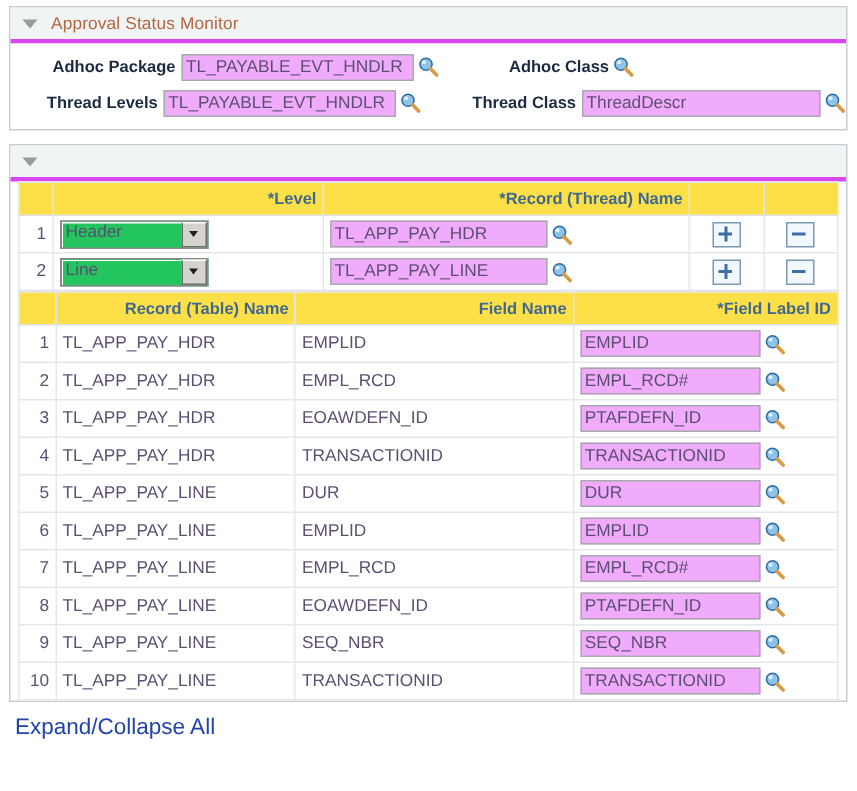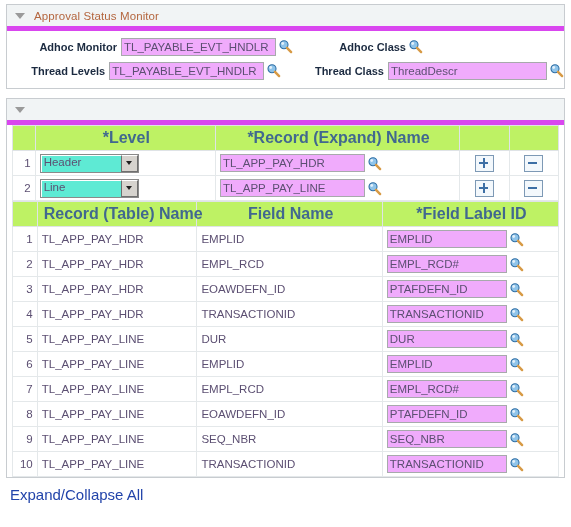--- a/index.html
+++ b/index.html
@@ -17,21 +17,21 @@
   }
 
   
   .section {
     margin: 4px 6px 0 6px;
     border: 1px solid #c8ccd0;
     background: #ffffff;
   }
   .section-header {
     background: #f1f4f5;
-    border-bottom: 5px solid #d946ef;
+    border-bottom: 3px solid #d946ef;
     height: 21px;
     display: flex;
     align-items: center;
     padding-left: 8px;
   }
   .tri {
     width: 0;
     height: 0;
     border-left: 5px solid transparent;
     border-right: 5px solid transparent;
@@ -99,25 +99,25 @@
     margin: 0 5px 0 5px;
     padding: 0;
   }
   table.grid {
     border-collapse: collapse;
     width: 100%;
     background: #ffffff;
     table-layout: fixed;
   }
   table.grid th {
-    background: #bef264;
+    background: #fde047;
     color: #41688f;
-    font-size: 16px;
+    font-size: 11px;
     font-weight: bold;
-    text-align: center;
+    text-align: right;
     padding: 3px 4px 3px 6px;
     border: 1px solid #dfe3e6;
     height: 15px;
     white-space: nowrap;
   }
   table.grid td {
     border: 1px solid #e4e8ea;
     padding: 2px 4px 2px 4px;
     font-size: 11.5px;
     color: #5c4f72;
@@ -135,21 +135,21 @@
   }
   td.celltext { color: #5c4f72; }
   .cellflex { display: flex; align-items: center; }
 
   
   .sel {
     display: inline-flex;
     align-items: stretch;
     height: 17px;
     border: 1px solid #8a8a8a;
-    background: #5eead4;
+    background: #22c55e;
     width: 97px;
     box-shadow: inset 1px 1px 0 #ffffff;
     cursor: pointer;
   }
   .sel-val {
     flex: 1 1 auto;
     font-size: 11.5px;
     color: #5c4f72;
     padding: 1px 0 0 3px;
     overflow: hidden;
@@ -223,21 +223,21 @@
 
 
 <div class="section">
   <div class="section-header">
     <div class="tri"></div>
     <span class="section-title">Approval Status Monitor</span>
   </div>
   <div class="section-body">
 
     <div class="frm-row">
-      <span class="lbl lbl-a">Adhoc Monitor</span>
+      <span class="lbl lbl-a">Adhoc Package</span>
       <input class="txt w-pkg" type="text" value="TL_PAYABLE_EVT_HNDLR" style="">
       <span class="mag">
         <svg viewBox="0 0 16 16" width="15" height="15">
           <circle cx="6.4" cy="6.2" r="4.3" fill="#8fc4ea" stroke="#2e6da4" stroke-width="1.1"></circle>
           <circle cx="5" cy="4.8" r="1.5" fill="#ffffff" opacity=".75"></circle>
           <line x1="9.6" y1="9.4" x2="14" y2="13.9" stroke="#d79a45" stroke-width="2.6" stroke-linecap="round"></line>
         </svg>
       </span>
 
       <span class="lbl lbl-b">Adhoc Class</span>
@@ -289,21 +289,21 @@
         <col style="width:22px">
           <col style="width:175px">
           <col style="width:237px">
         <col style="width:48px">
           <col style="width:48px">
       </colgroup>
       <thead>
         <tr>
           <th></th>
           <th>*Level</th>
-          <th>*Record (Expand) Name</th>
+          <th>*Record (Thread) Name</th>
           <th></th>
           <th></th>
         </tr>
       </thead>
       <tbody>
         <tr>
           <td class="rownum">1</td>
           <td>
             <span class="sel">
               <span class="sel-val">Header</span>

